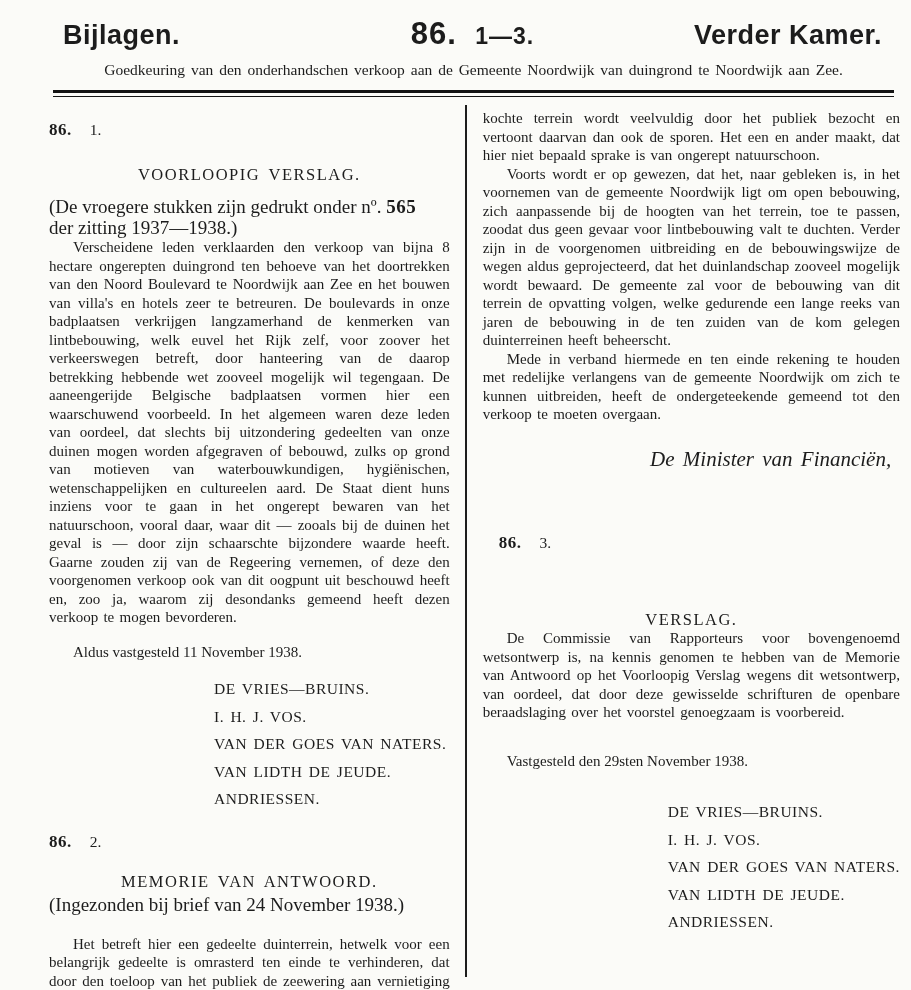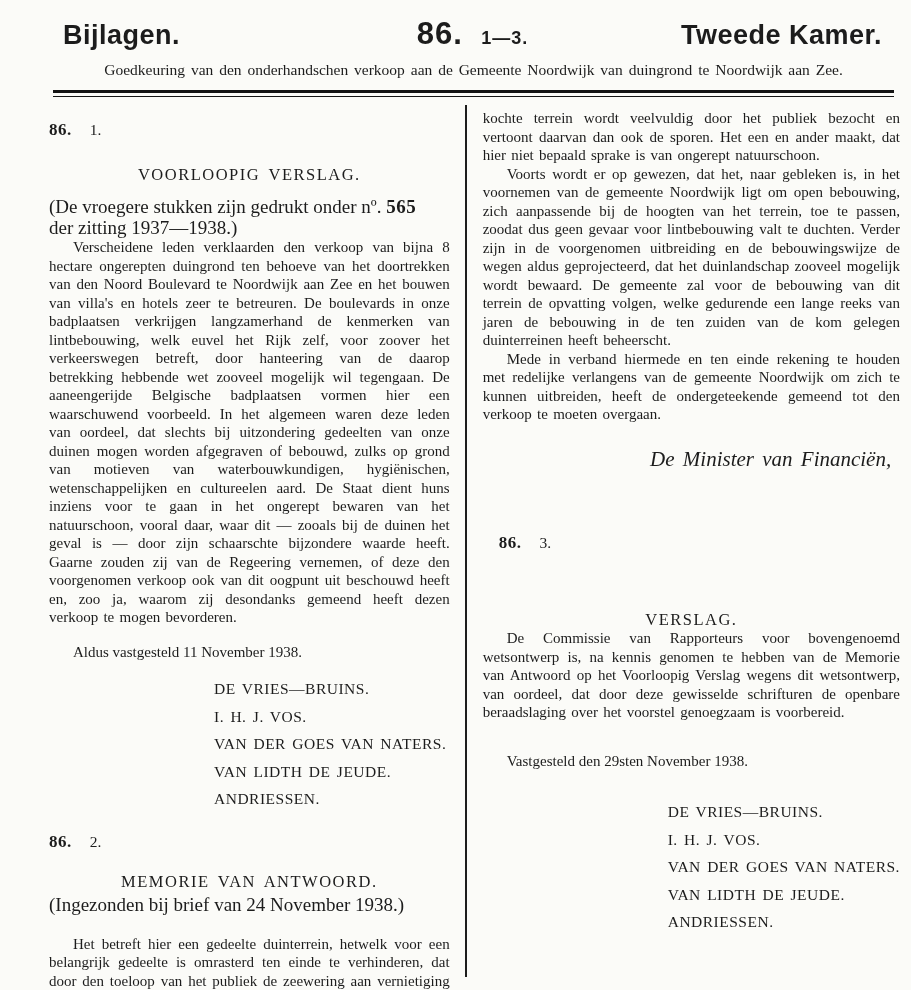--- a/index.html
+++ b/index.html
@@ -18,21 +18,21 @@
     grid-template-columns: 1fr auto 1fr;
     align-items: baseline;
     padding: 16px 46px 0 44px;
     font-family: "Liberation Sans", sans-serif;
     font-weight: bold;
   }
   .masthead .left  { text-align: left;  font-size: 27px; letter-spacing: 0.5px; }
   .masthead .mid   { text-align: center; }
   .masthead .right { text-align: right; font-size: 27px; letter-spacing: 0.5px; }
   .masthead .docnum   { font-size: 31px; letter-spacing: 1px; }
-  .masthead .docrange { font-size: 18px; margin-left: 14px; letter-spacing: 1px; }
+  .masthead .docrange { font-size: 23px; margin-left: 14px; letter-spacing: 1px; }
 
   .subtitle {
     text-align: center;
     font-size: 15.5px;
     margin-top: 9px;
     word-spacing: 2px;
   }
 
   .head-rule {
     margin: 11px 34px 0 34px;
@@ -124,21 +124,21 @@
 <body>
 
 <div class="page">
 
   <div class="masthead">
     <div class="left">Bijlagen.</div>
     <div class="mid">
       <span class="docnum">86.</span>
       <span class="docrange">1—3.</span>
     </div>
-    <div class="right">Tweede Kamer.</div>
+    <div class="right">Verder Kamer.</div>
   </div>
 
   <div class="subtitle">Goedkeuring van den onderhandschen verkoop aan de Gemeente Noordwijk van duingrond te Noordwijk aan Zee.</div>
 
   <div class="head-rule"></div>
 
   <div class="columns">
 
     <div class="col col-left">
 

